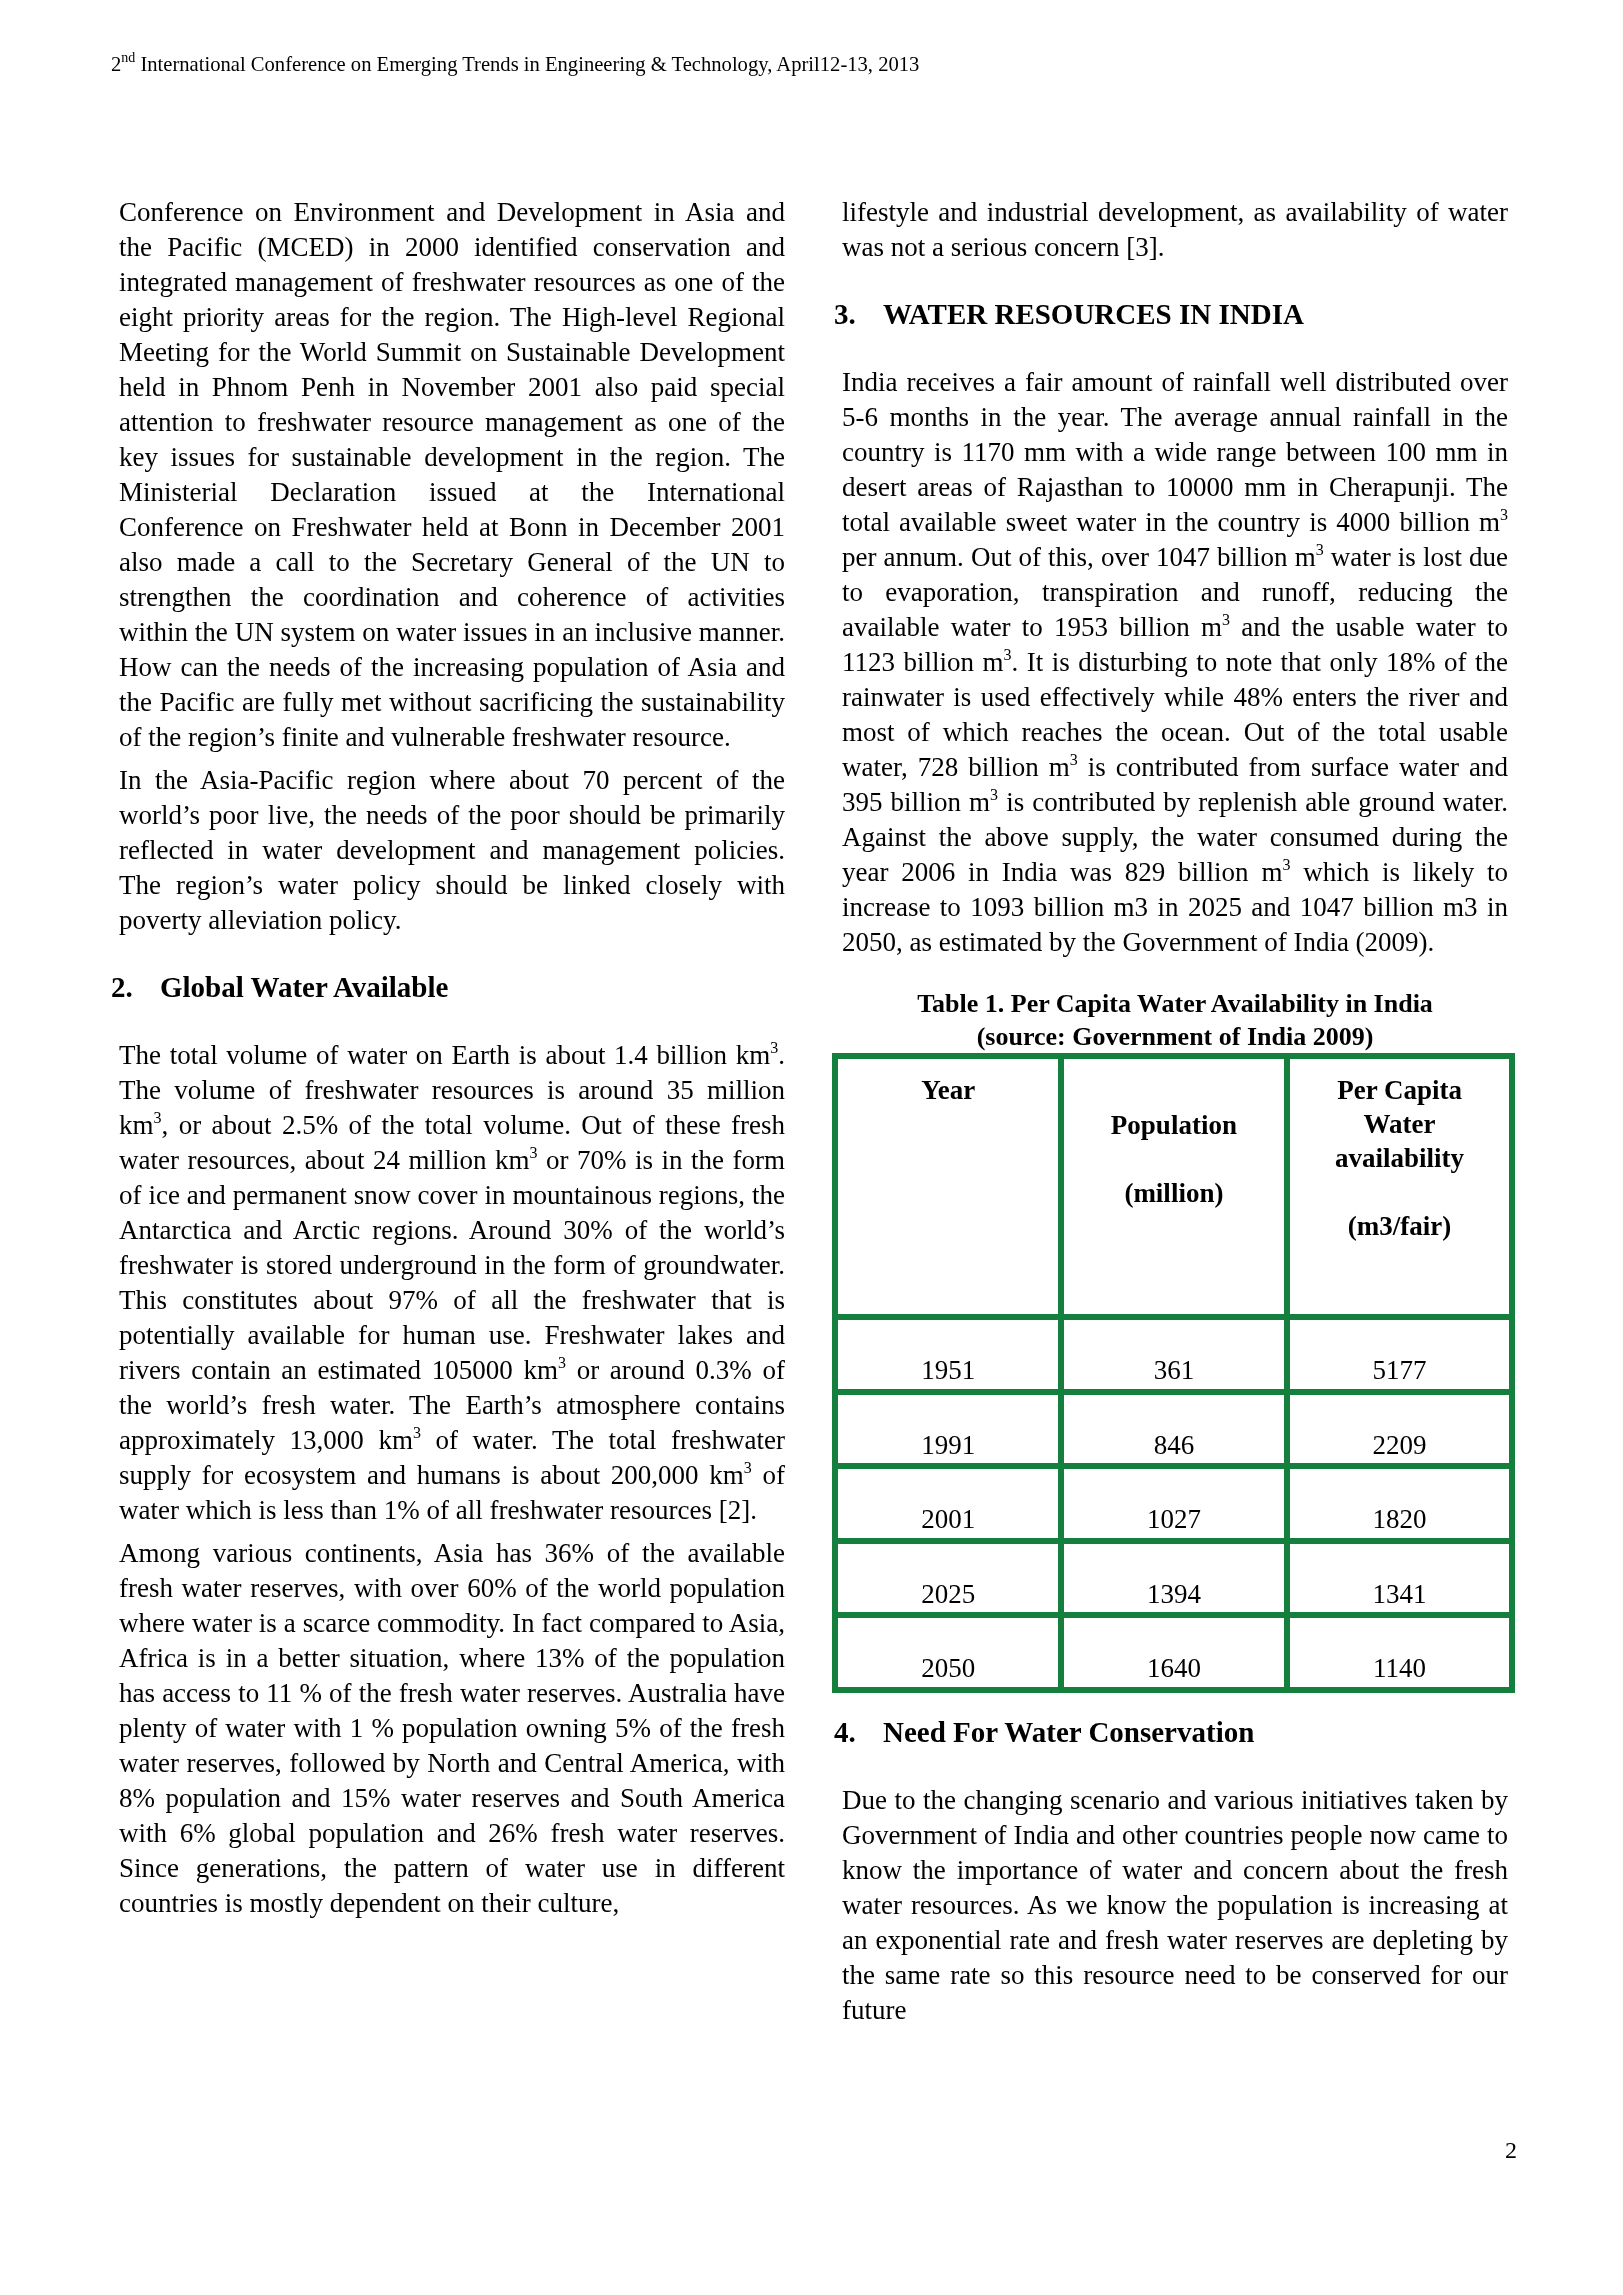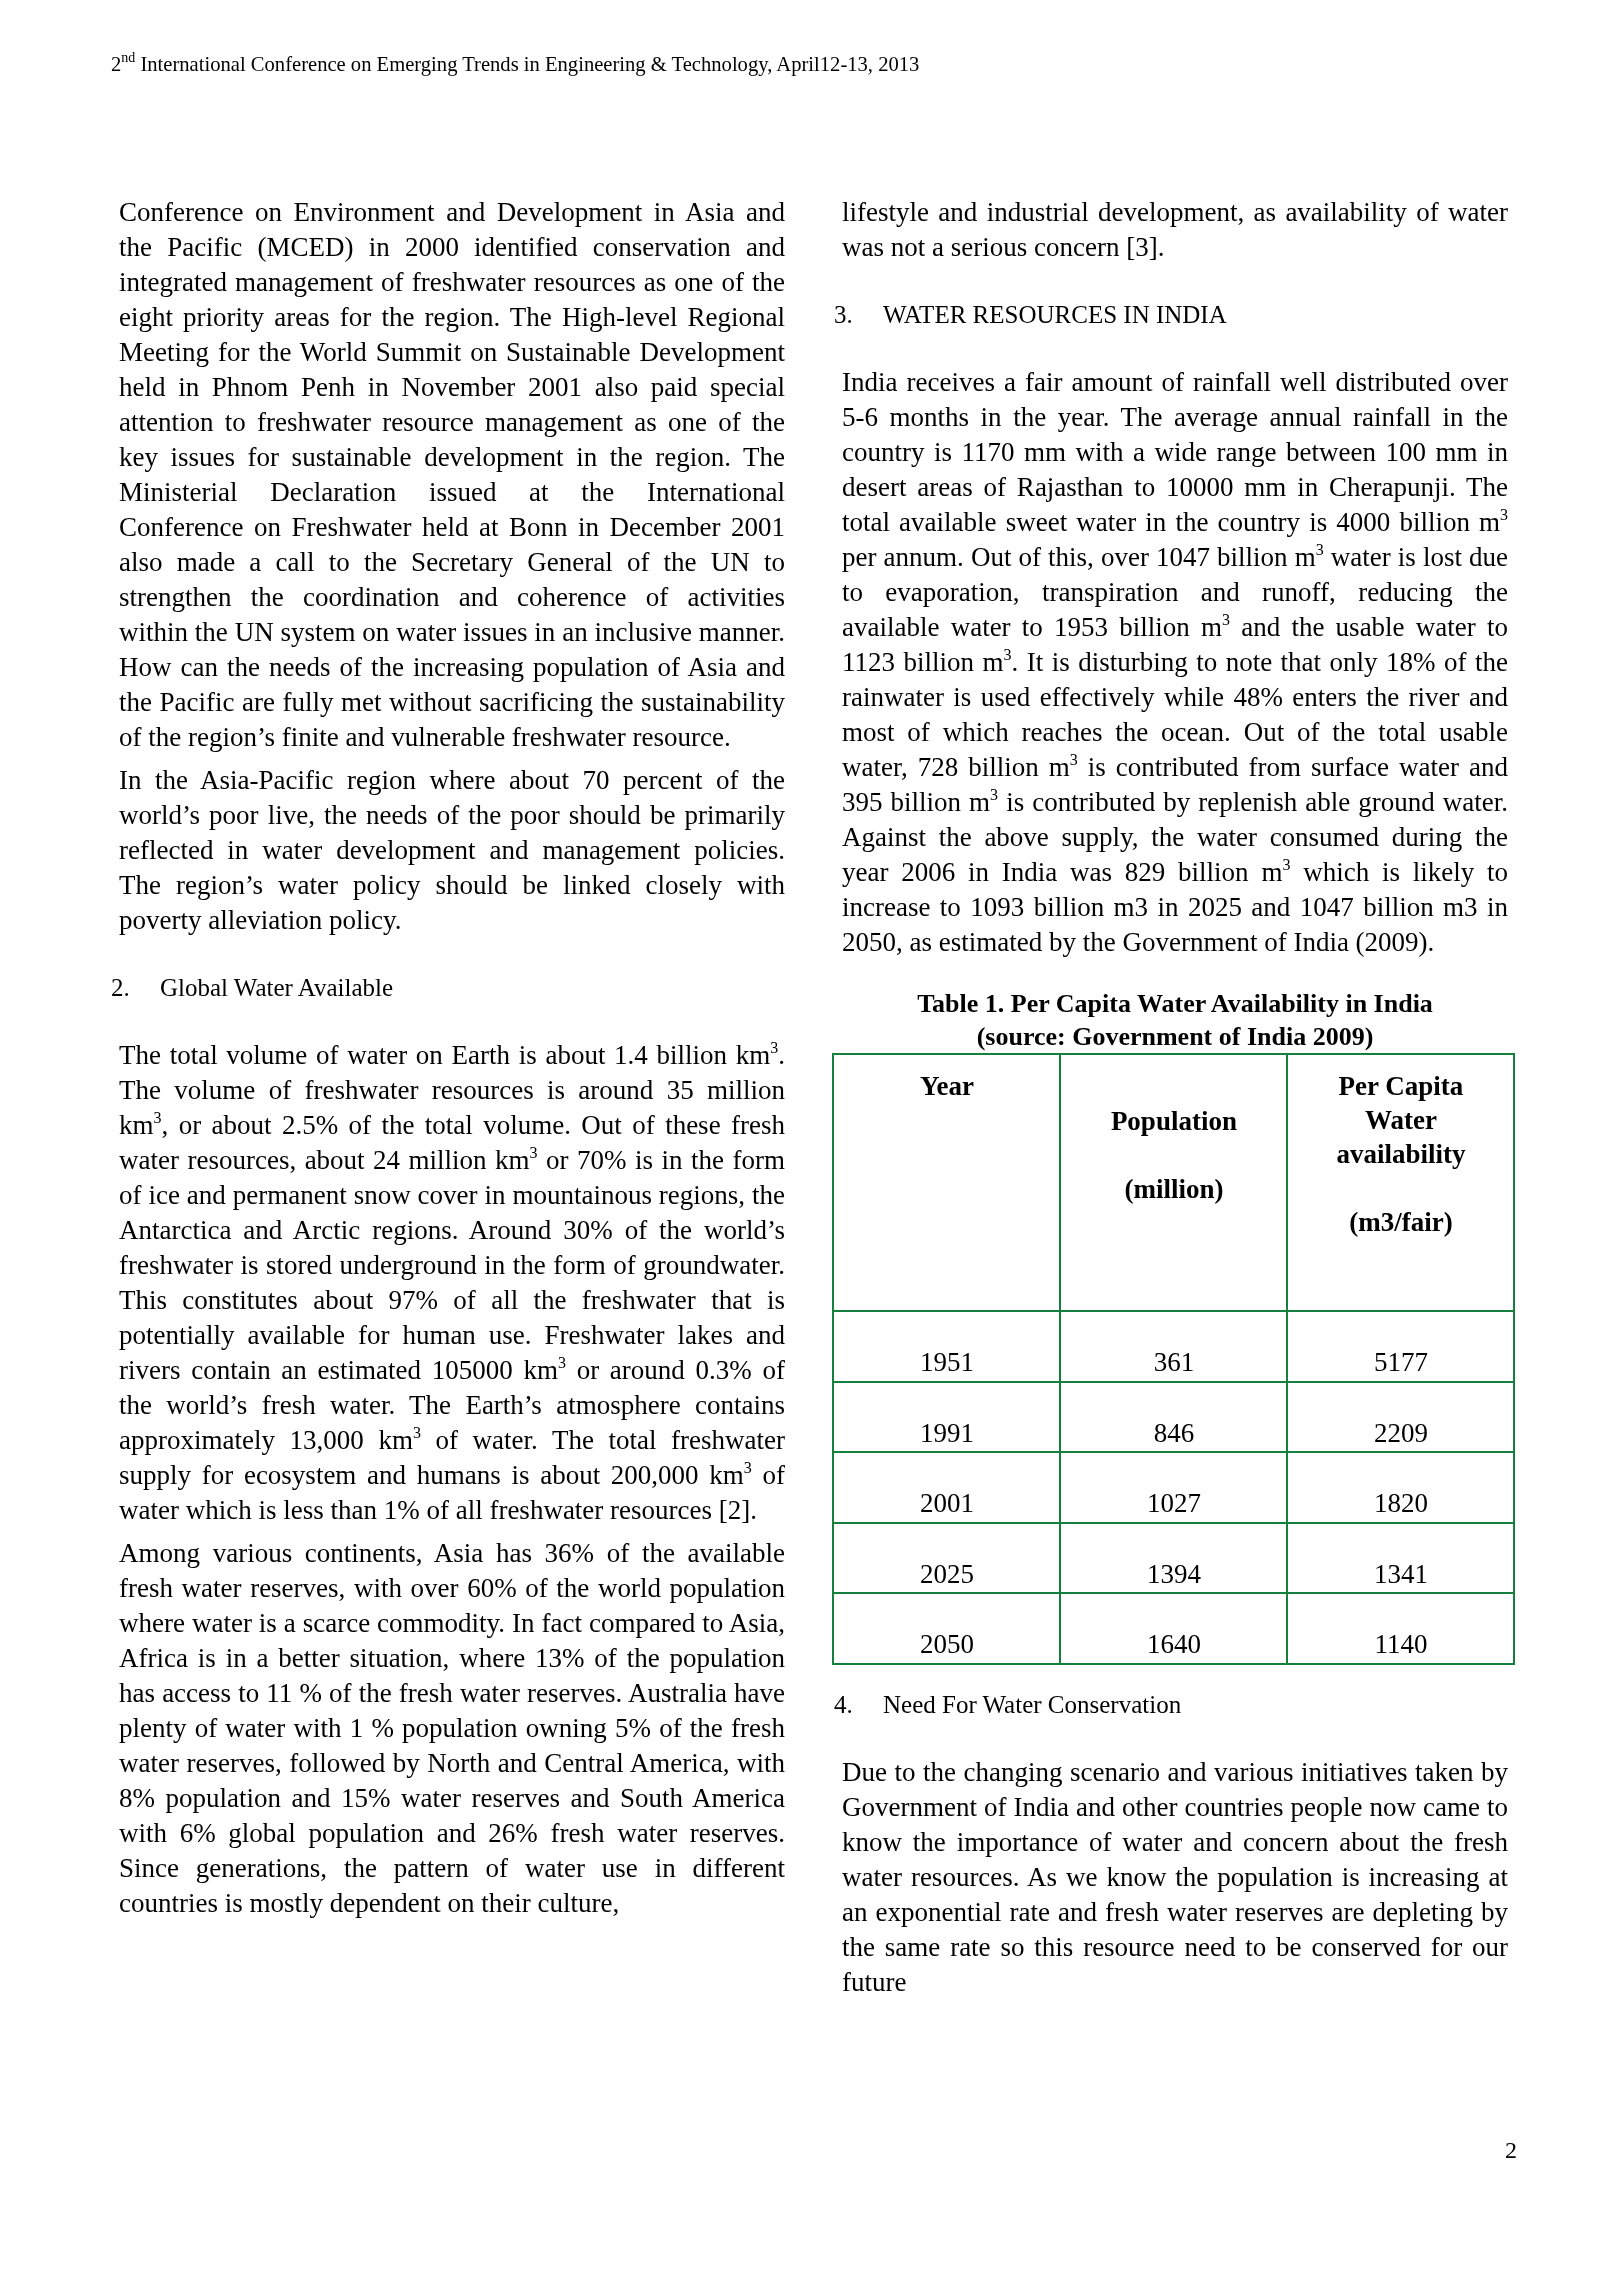--- a/index.html
+++ b/index.html
@@ -14,33 +14,33 @@
   .header sup { font-size: 14px; line-height: 0; vertical-align: 9.5px; }
   .col {
     position: absolute; top: 187px; width: 682px;
     font-size: 27px; line-height: 35px; text-align: justify;
   }
   .col.left { left: 111px; }
   .col.right { left: 834px; width: 682px; }
   .col p { margin: 8px; }
   .col sup { font-size: 16px; line-height: 0; vertical-align: 11px; }
   .h2 {
-    font-weight: normal; font-size: 25px; line-height: 35px; margin: 32px 0 33px 0;
+    font-weight: bold; font-size: 29px; line-height: 35px; margin: 32px 0 33px 0;
   }
   .h2 .num { display: inline-block; width: 49px; }
   .tcap {
     text-align: center; font-weight: bold; font-size: 26px; line-height: 33px;
     margin: 27px 0 0 0;
   }
   table.data {
     border-collapse: collapse; width: 683px; margin-left: -1.6px;
     font-size: 27px; text-align: center;
   }
   table.data th, table.data td {
-    border: 2px solid #15803d; width: 33.3%; padding: 0;
+    border: 6px solid #15803d; width: 33.3%; padding: 0;
   }
   table.data th {
     font-weight: bold; vertical-align: top; height: 206px; line-height: 34px;
   }
   table.data td { height: 67px; vertical-align: bottom; padding-bottom: 1.6px; line-height: 34px; }
   .th-year { padding-top: 14.3px !important; }
   .th-pop { padding-top: 49px !important; }
   .th-pc { padding-top: 14.3px !important; }
   .gap { display: block; height: 34px; }
   .page-num {

